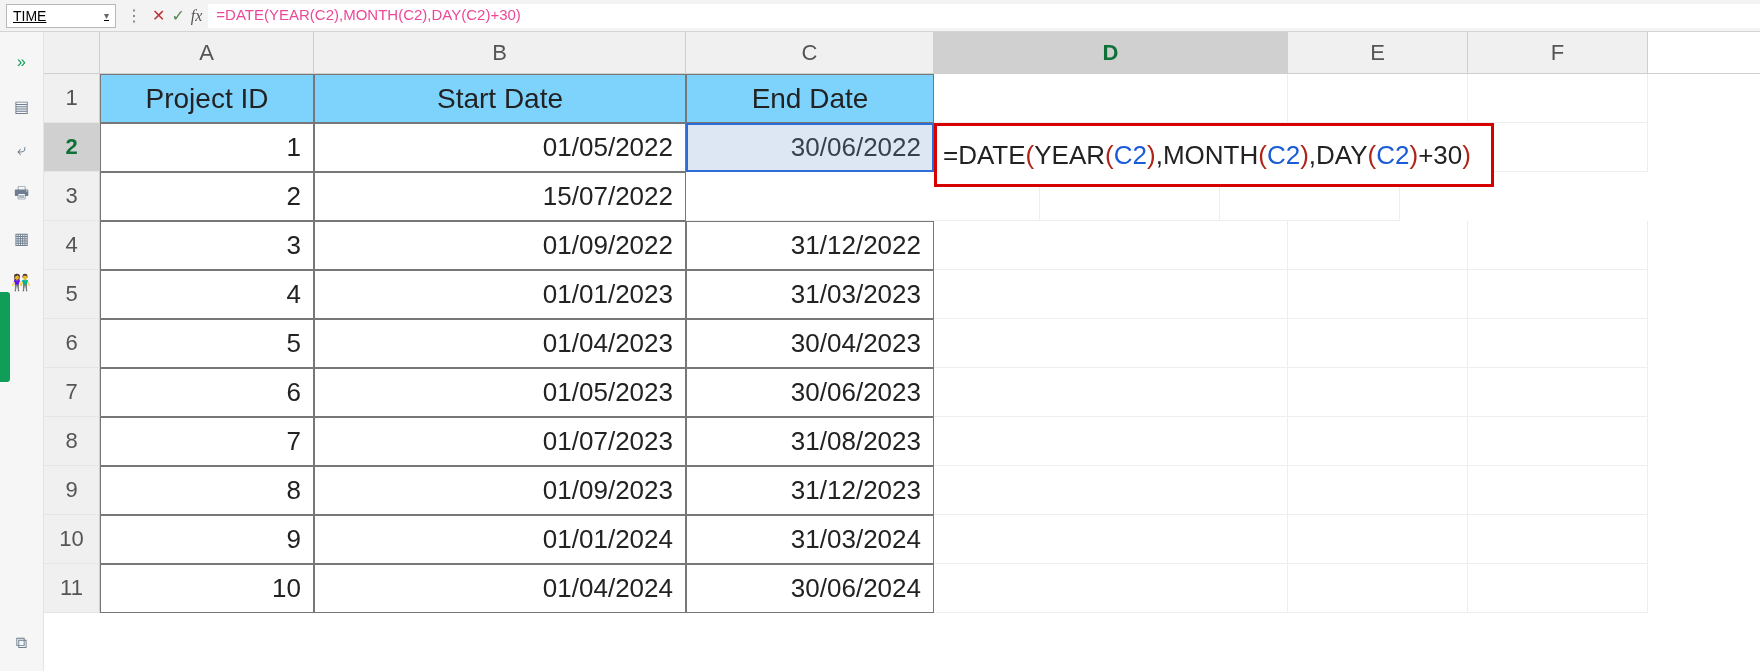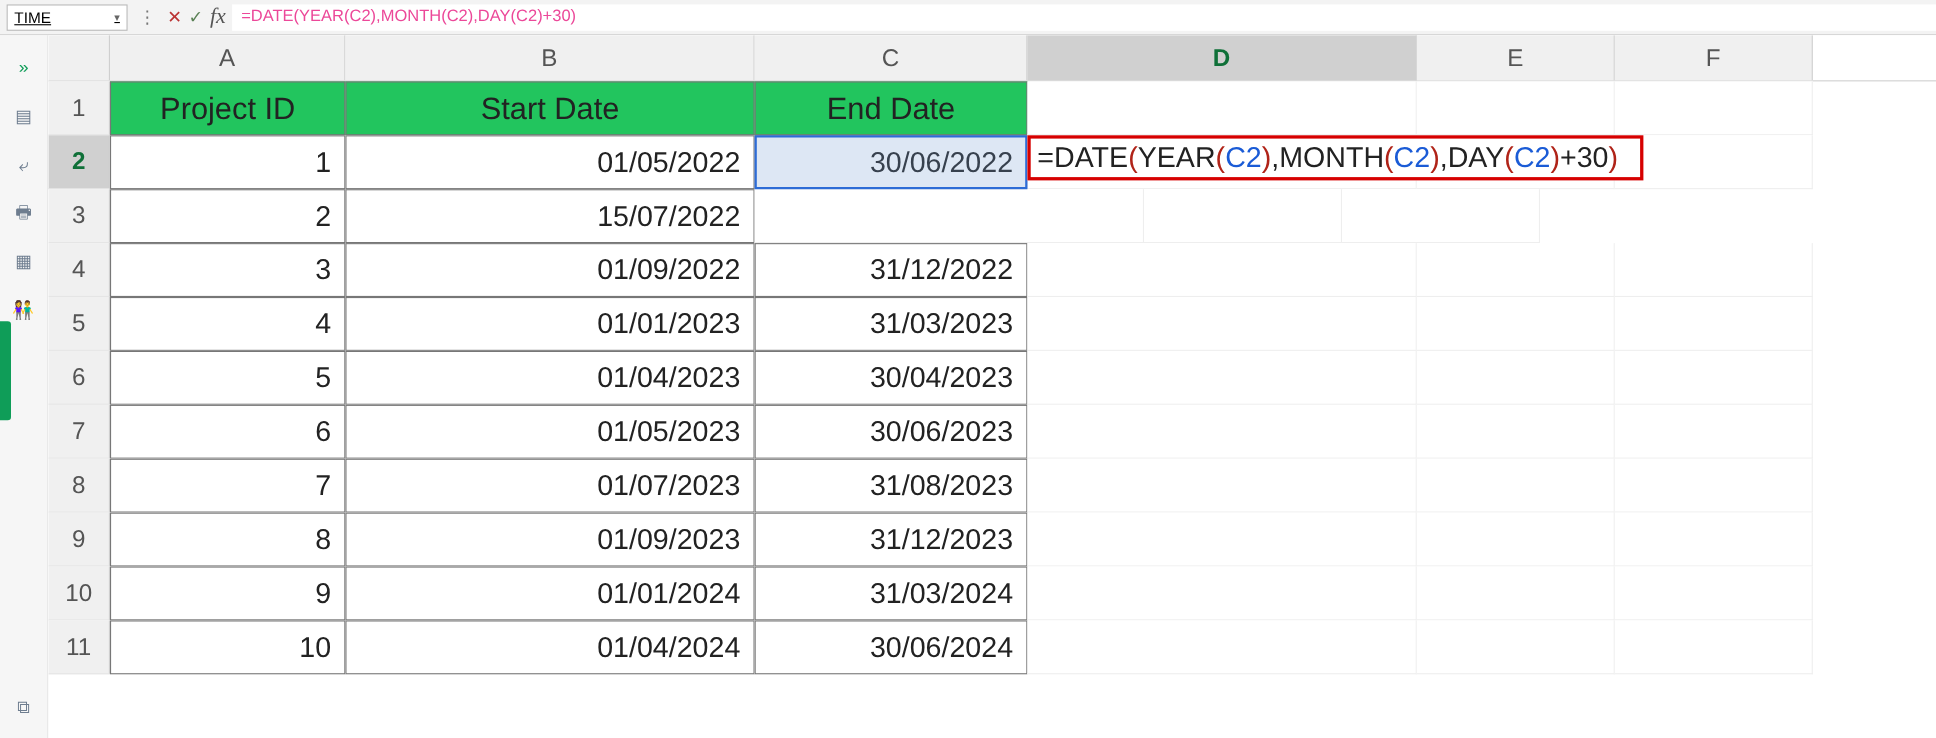--- a/index.html
+++ b/index.html
@@ -33,21 +33,21 @@
     display: flex;
     align-items: center;
     justify-content: space-between;
     text-decoration: underline;
   }
   .name-box .chev { font-size: 10px; color: #666; }
   .vdots { color: #777; font-size: 16px; padding: 0 4px; }
   .fx-btns { display: flex; align-items: center; gap: 6px; font-size: 16px; }
   .fx-cancel { color: #b33; cursor: pointer; }
   .fx-enter  { color: #5a8055; cursor: pointer; }
-  .fx-label  { font-style: italic; color: #555; font-family: "Times New Roman", serif; font-size: 20px; }
+  .fx-label  { font-style: italic; color: #555; font-family: "Times New Roman", serif; font-size: 16px; }
   .formula-input {
     flex: 1;
     height: 24px;
     font-size: 15px;
     padding: 2px 8px;
     color: #ec4899;
     background: #ffffff;
   }
 
   
@@ -140,42 +140,42 @@
     font-size: 26px;
     color: #222;
     background: #ffffff;
     overflow: hidden;
     white-space: nowrap;
   }
   .cell.nobr { border-right: 1px solid #eee; border-bottom: 1px solid #eee; }
 
   
   .th-cell {
-    background: #22c55e;
+    background: #7dd3fc;
     justify-content: center;
     font-size: 28px;
     color: #222;
     border: 1px solid #777;
   }
   .data-cell { border: 1px solid #777; }
 
   
   .cA { width: 214px; }
   .cB { width: 372px; }
   .cC { width: 248px; }
   .cD { width: 354px; }
   .cE { width: 180px; }
   .cF { width: 180px; }
 
   
   .formula-overlay {
     position: absolute;
     left: calc(56px + 214px + 372px + 248px); 
     top: calc(42px + 49px); 
-    height: 41px;
+    height: 64px;
     width: 560px;
     border: 3px solid #d60000;
     background: #ffffff;
     display: flex;
     align-items: center;
     padding: 0 6px;
     font-size: 26px;
     font-family: "Segoe UI", Arial, sans-serif;
     color: #222;
     z-index: 5;

